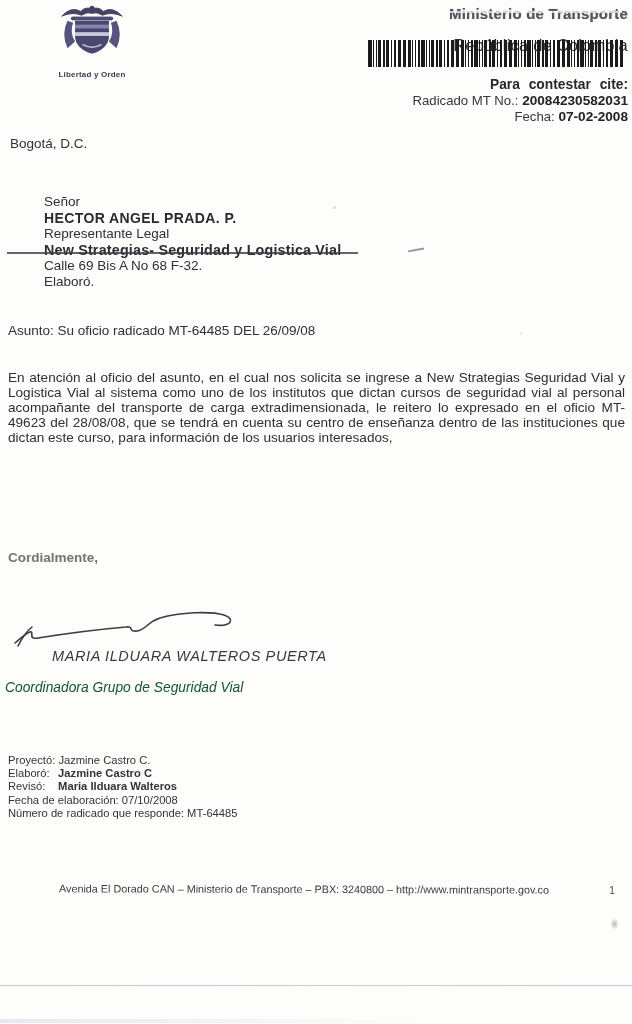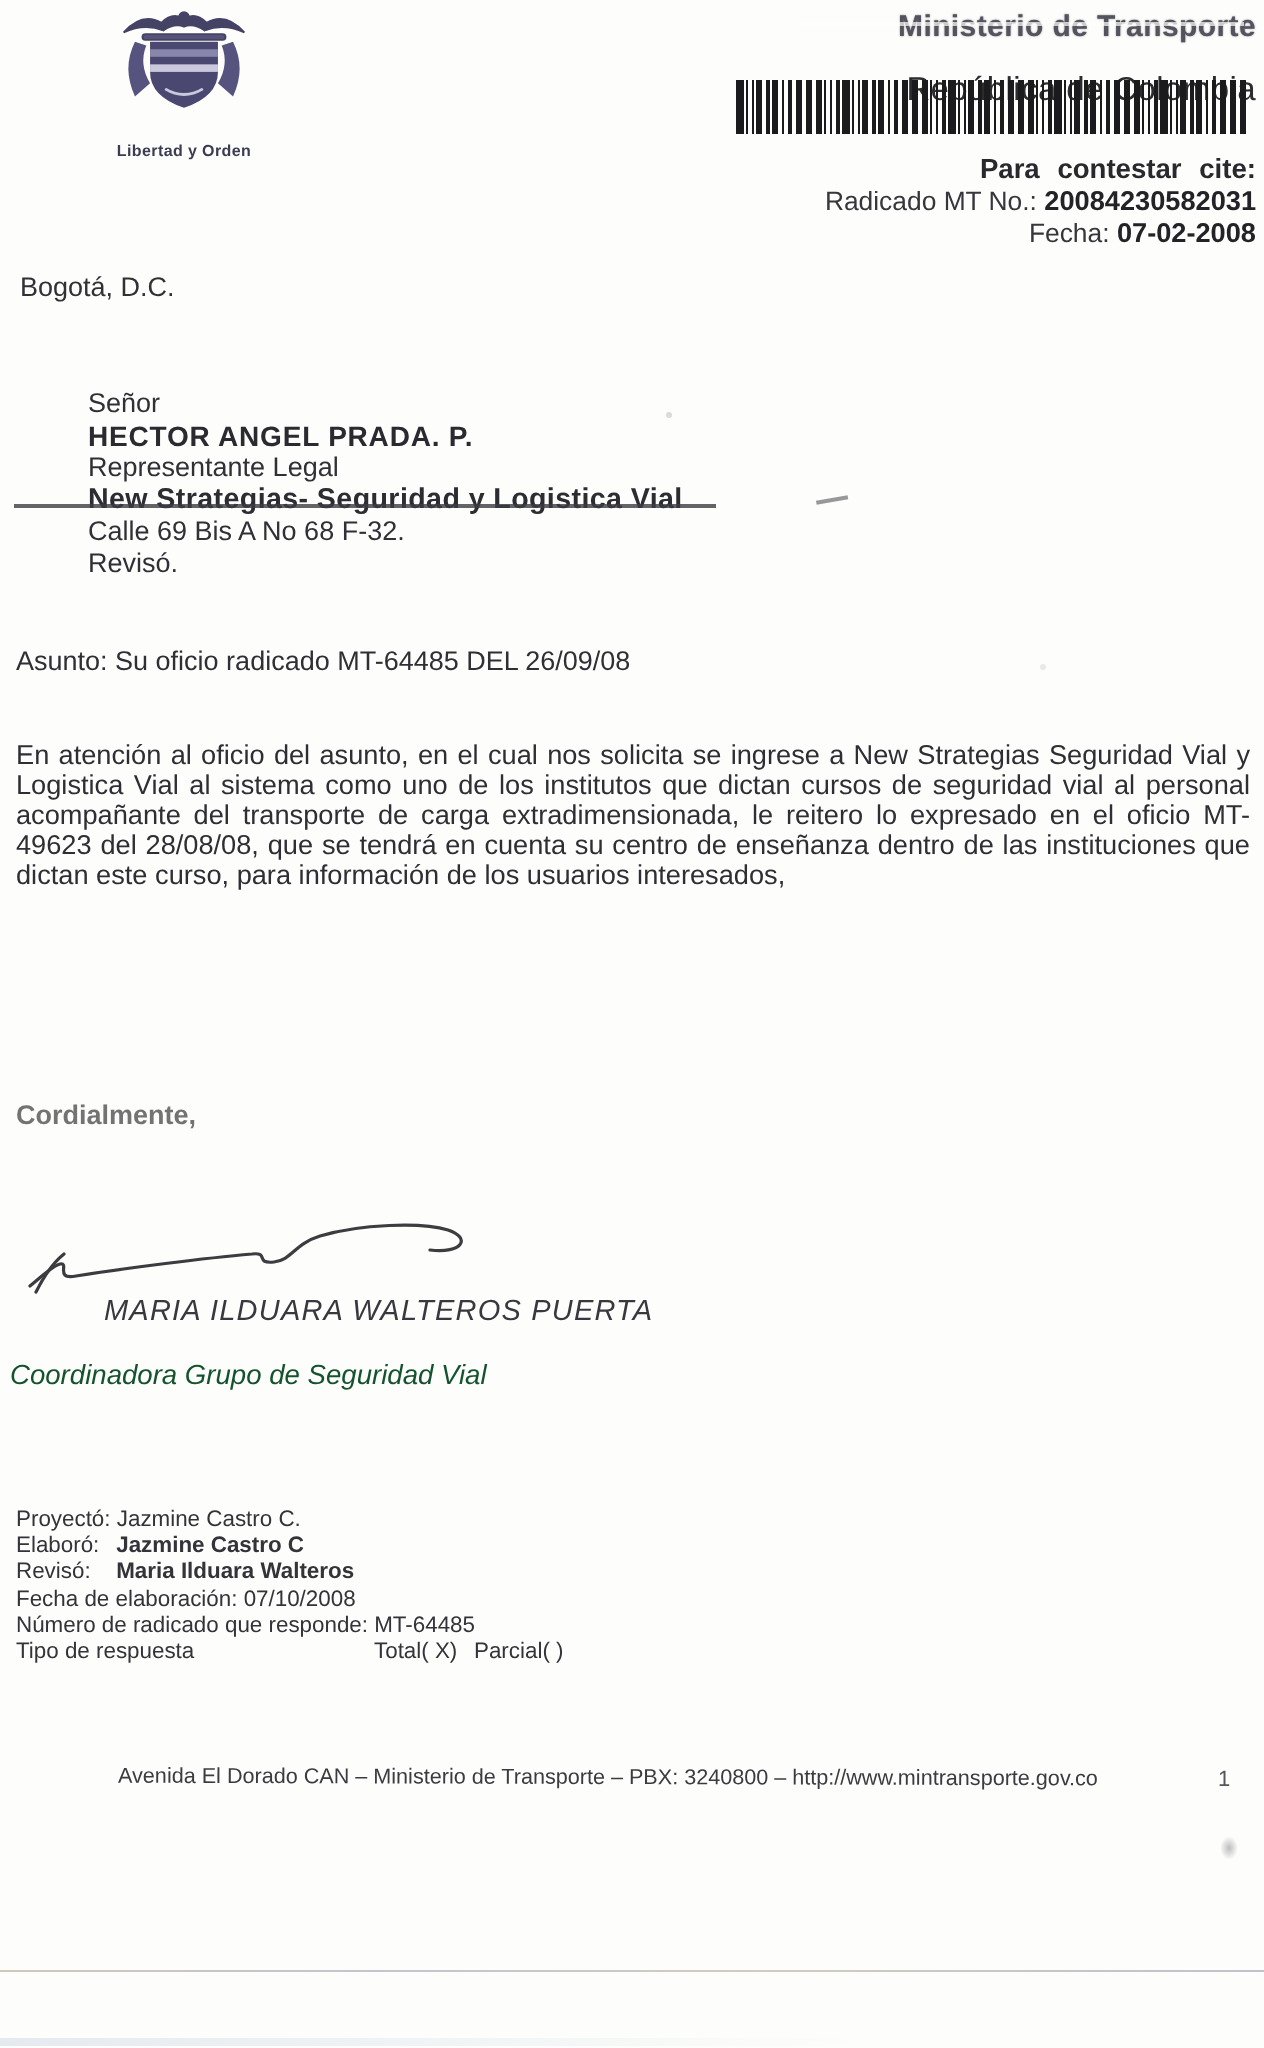--- a/index.html
+++ b/index.html
@@ -99,21 +99,21 @@
   </div>
 
   <div class="abs city">Bogotá, D.C.</div>
 
   <div class="abs recipient">
     <div>Señor</div>
     <div class="rec-name">HECTOR ANGEL PRADA. P.</div>
     <div>Representante Legal</div>
     <div class="rec-company">New Strategias- Seguridad y Logistica Vial</div>
     <div>Calle 69 Bis A No 68 F-32.</div>
-    <div>Revisó.</div>
+    <div>Elaboró.</div>
   </div>
   <div class="abs strike"></div>
   <div class="abs strike-dash"></div>
 
   <div class="abs subject">Asunto: Su oficio radicado MT-64485 DEL 26/09/08</div>
 
   <div class="abs body-par">En atención al oficio del asunto, en el cual nos solicita se ingrese a New Strategias Seguridad Vial y Logistica Vial al sistema como uno de los institutos que dictan cursos de seguridad vial al personal acompañante del transporte de carga extradimensionada, le reitero lo expresado en el oficio MT-49623 del 28/08/08, que se tendrá en cuenta su centro de enseñanza dentro de las instituciones que dictan este curso, para información de los usuarios interesados,</div>
 
   <div class="abs closing">Cordialmente,</div>
   <div class="abs signature">
@@ -135,25 +135,20 @@
     <div>
       <span class="lbl">Elaboró:</span>
       <span class="val-semibold">Jazmine Castro C</span>
     </div>
     <div>
       <span class="lbl">Revisó:</span>
       <span class="val-bold">Maria Ilduara Walteros</span>
     </div>
     <div>Fecha de elaboración: 07/10/2008</div>
     <div>Número de radicado que responde: MT-64485</div>
-    <div class="tipo-row">
-      <span>Tipo de respuesta</span>
-      <span class="tipo-total">Total( X)</span>
-      <span class="tipo-parcial">Parcial( )</span>
-    </div>
   </div>
 
   <div class="abs footer-address">Avenida El Dorado CAN – Ministerio de Transporte – PBX: 3240800 – http://www.mintransporte.gov.co</div>
   <div class="abs page-num">1</div>
   <div class="abs scanline"></div>
   <div class="abs bottom-band"></div>
   <div class="abs smudge"></div>
   <div class="abs speck" style="left:333px;top:206px;"></div>
   <div class="abs speck" style="left:520px;top:332px;opacity:.6;"></div>
 

